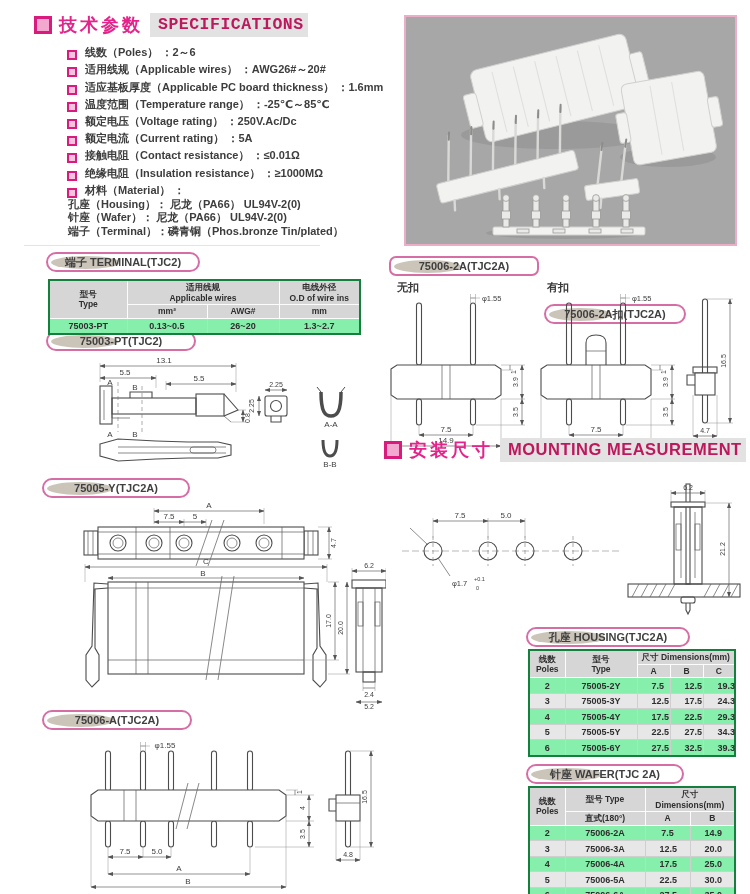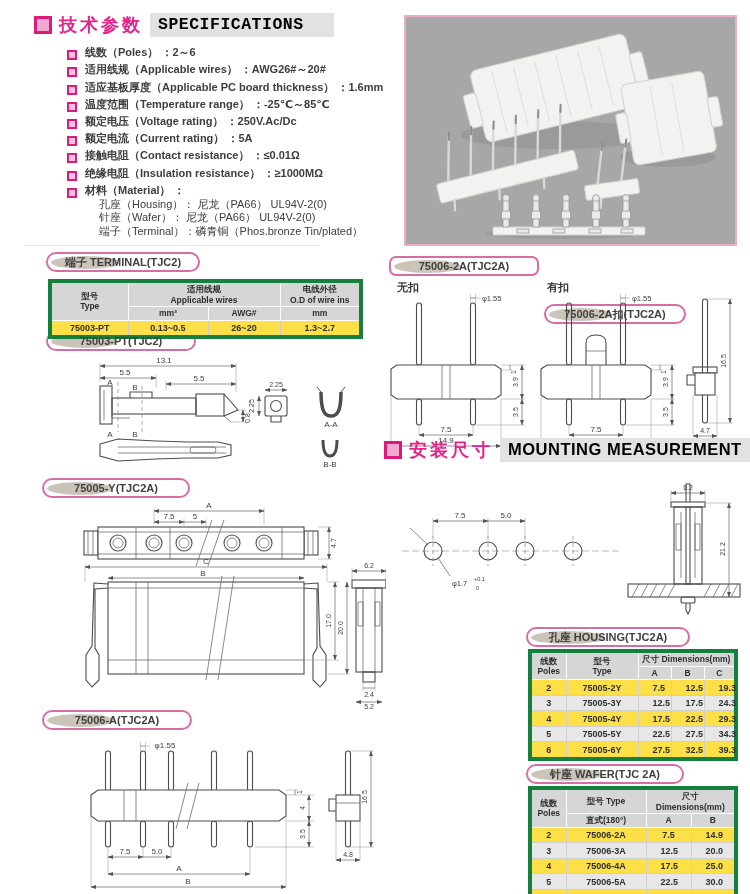--- a/index.html
+++ b/index.html
@@ -4,44 +4,44 @@
 <style>
   html,body{margin:0;padding:0;background:#ffffff;}
   #page{position:relative;width:750px;height:894px;background:#ffffff;overflow:hidden;
         font-family:"Liberation Sans","DejaVu Sans",sans-serif;color:#3d3d3d;}
   .abs{position:absolute;}
 
   
   .sec-heading{position:absolute;display:flex;align-items:center;height:24px;}
   .hsq{width:12px;height:12px;border:3px solid #d81b7c;background:#f3a8cf;display:inline-block;}
   .hzh{font-size:18px;font-weight:bold;color:#e5238b;letter-spacing:3px;margin:0 7px 0 7px;white-space:nowrap;}
-  .hen{background:#e2e2e2;color:#000000;font-size:16.5px;font-weight:bold;letter-spacing:.5px;
-       padding:2px 30px 3px 8px;white-space:nowrap;}
+  .hen{background:#e2e2e2;color:#be185d;font-size:16.5px;font-weight:bold;letter-spacing:.5px;
+       padding:2px 4px 3px 8px;white-space:nowrap;}
 
   
   .spec-list{position:absolute;left:38px;top:43px;width:360px;}
   .spec-item{display:flex;align-items:flex-end;height:17.2px;padding-left:29px;}
   .sq{width:6px;height:6px;border:2px solid #d81b7c;background:#f6c3de;margin-right:8px;flex:0 0 auto;}
   .spec-text{font-size:11px;font-weight:bold;color:#3d3d3d;white-space:nowrap;}
-  .spec-materials{margin-left:61px;line-height:13.6px;font-size:11px;font-weight:normal;color:#3d3d3d;white-space:nowrap;}
+  .spec-materials{margin-left:30px;line-height:13.6px;font-size:11px;font-weight:bold;color:#3d3d3d;white-space:nowrap;}
 
   
   .photo{position:absolute;left:404px;top:15px;width:333px;height:231px;background:#a7a7a7;
          border:2px solid #eaaec9;box-sizing:border-box;}
 
   .divider{position:absolute;left:24px;top:245px;width:296px;height:1px;background:#e3e3e3;}
 
   
   .pill{position:absolute;height:20px;border:2px solid #d76da5;border-radius:11px;background:#fff;
         display:flex;align-items:center;justify-content:center;box-sizing:border-box;overflow:hidden;}
   .pill-blob{position:absolute;left:3px;top:2px;width:46%;height:13px;background:#b9b0a2;border-radius:50%;opacity:.75;}
   .pill-text{position:relative;font-size:11px;font-weight:bold;color:#3f3f3f;white-space:nowrap;z-index:1;}
 
   
-  .dtable{border-collapse:collapse;border:4px solid #15803d;background:#fde047;table-layout:fixed;}
+  .dtable{border-collapse:collapse;border:2px solid #15803d;background:#86efac;table-layout:fixed;}
   .dtable th{background:#d6d6d6;border:1px solid #fcfcfc;font-size:8.5px;font-weight:bold;color:#2e2e2e;
              white-space:pre-line;line-height:1.25;padding:1px 2px;text-align:center;}
   .dtable td{border:1px solid #cfcfcf;font-size:9px;font-weight:bold;color:#2e2e2e;text-align:center;
              padding:1px 14px;height:12.5px;}
   .dtable tr.alt td{background:#e7e7e7;}
 
   
   .dim{stroke:#666;stroke-width:.7;fill:none;}
   .ext{stroke:#9a9a9a;stroke-width:.55;fill:none;}
   .ol{stroke:#4c4c4c;stroke-width:1.1;fill:#fff;}

